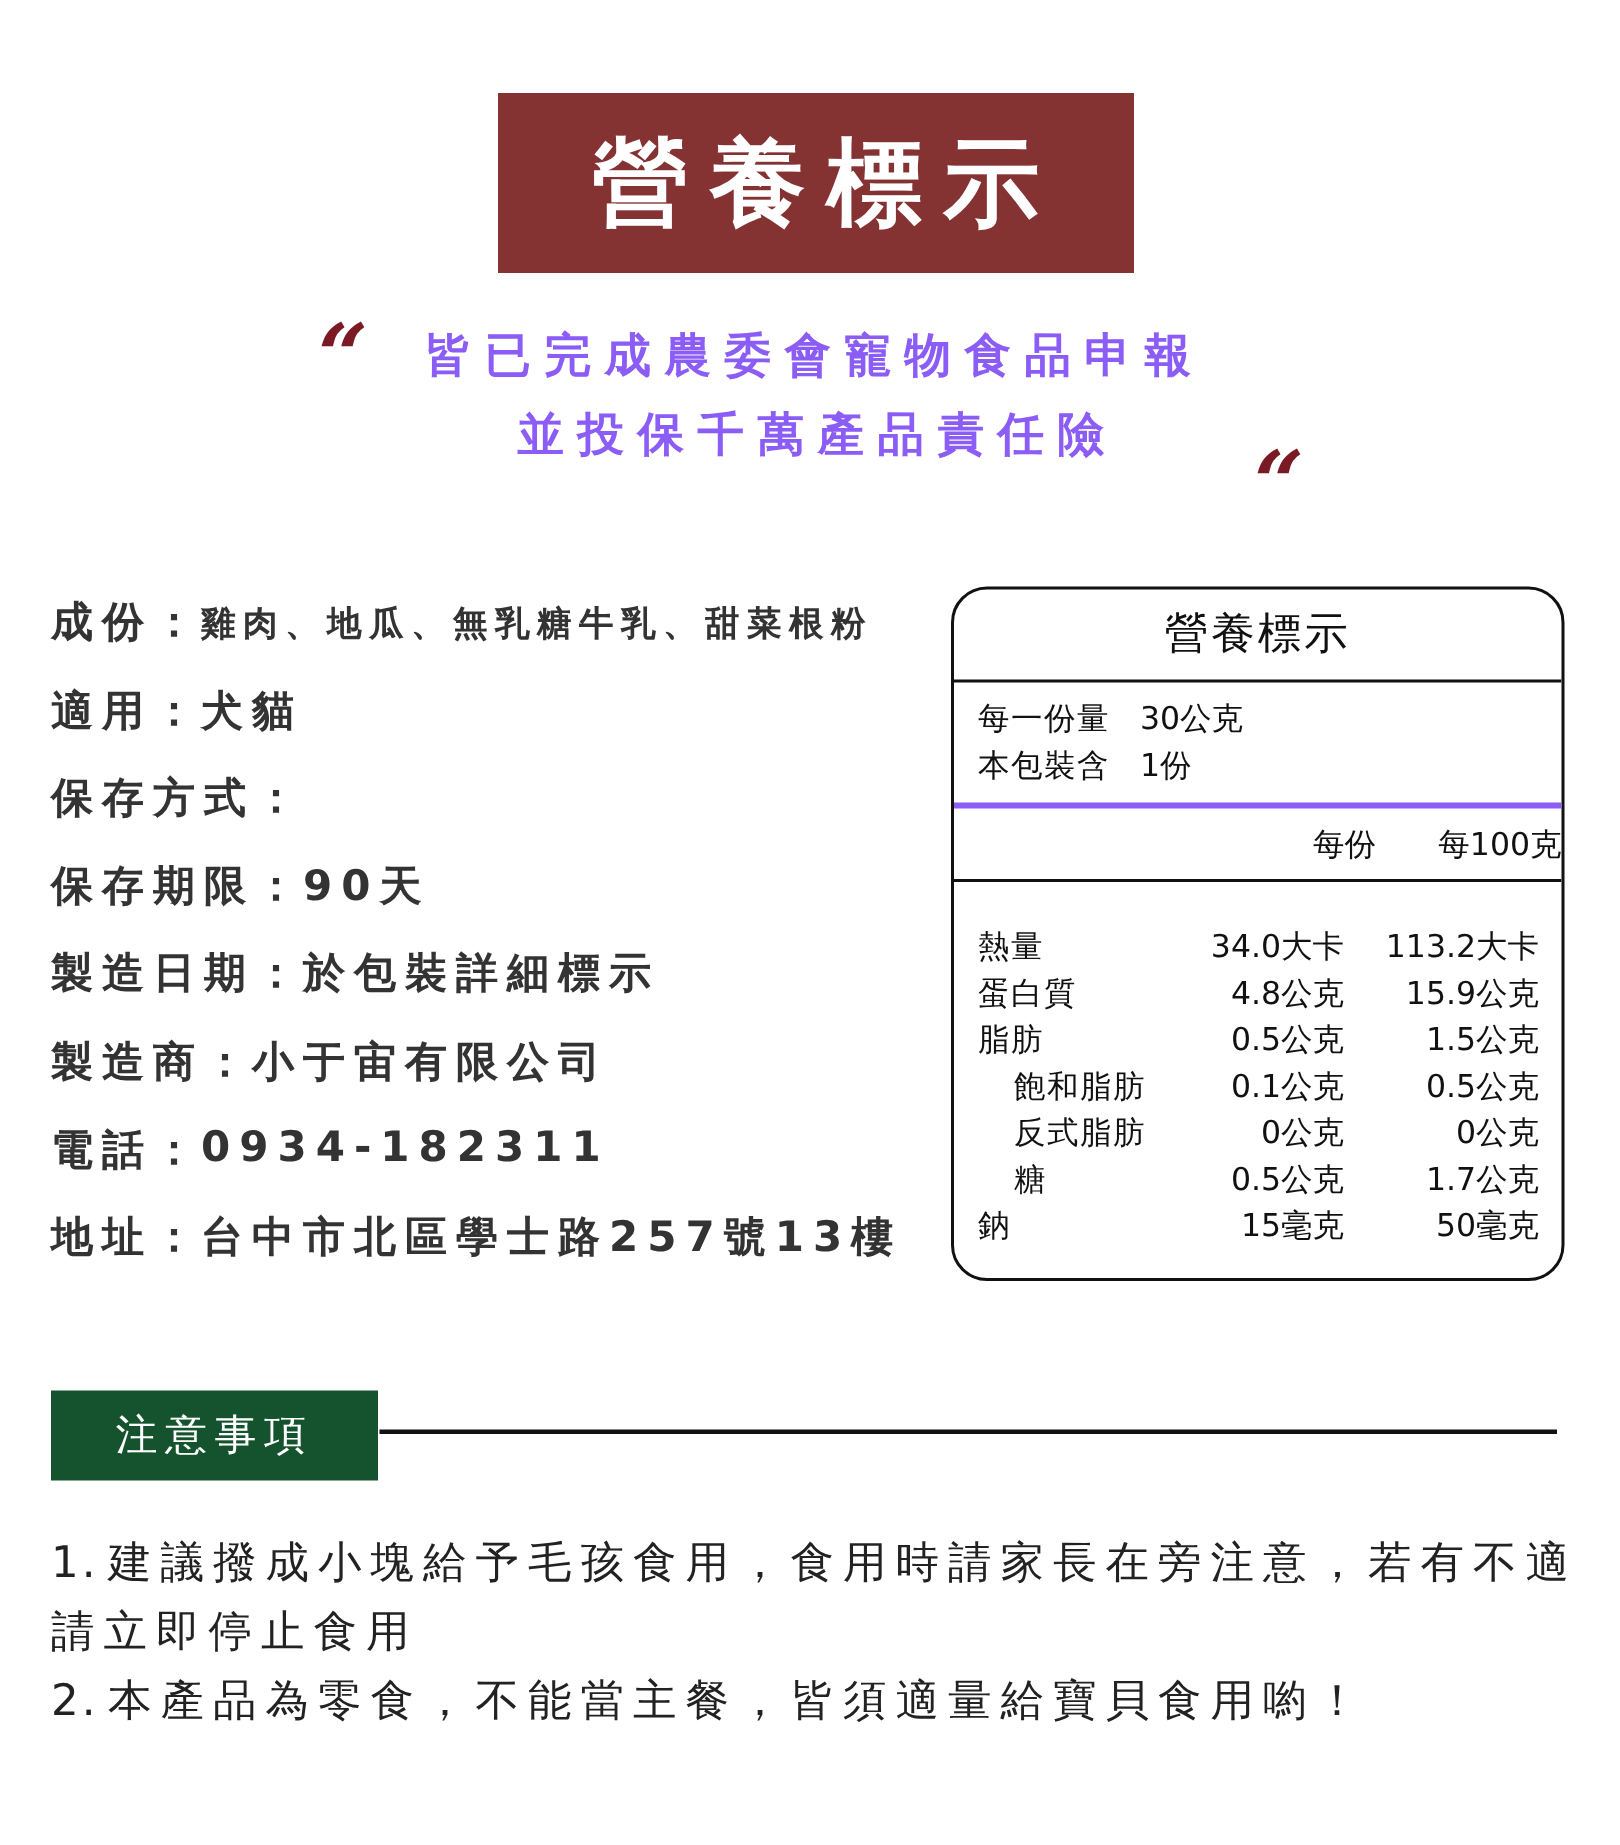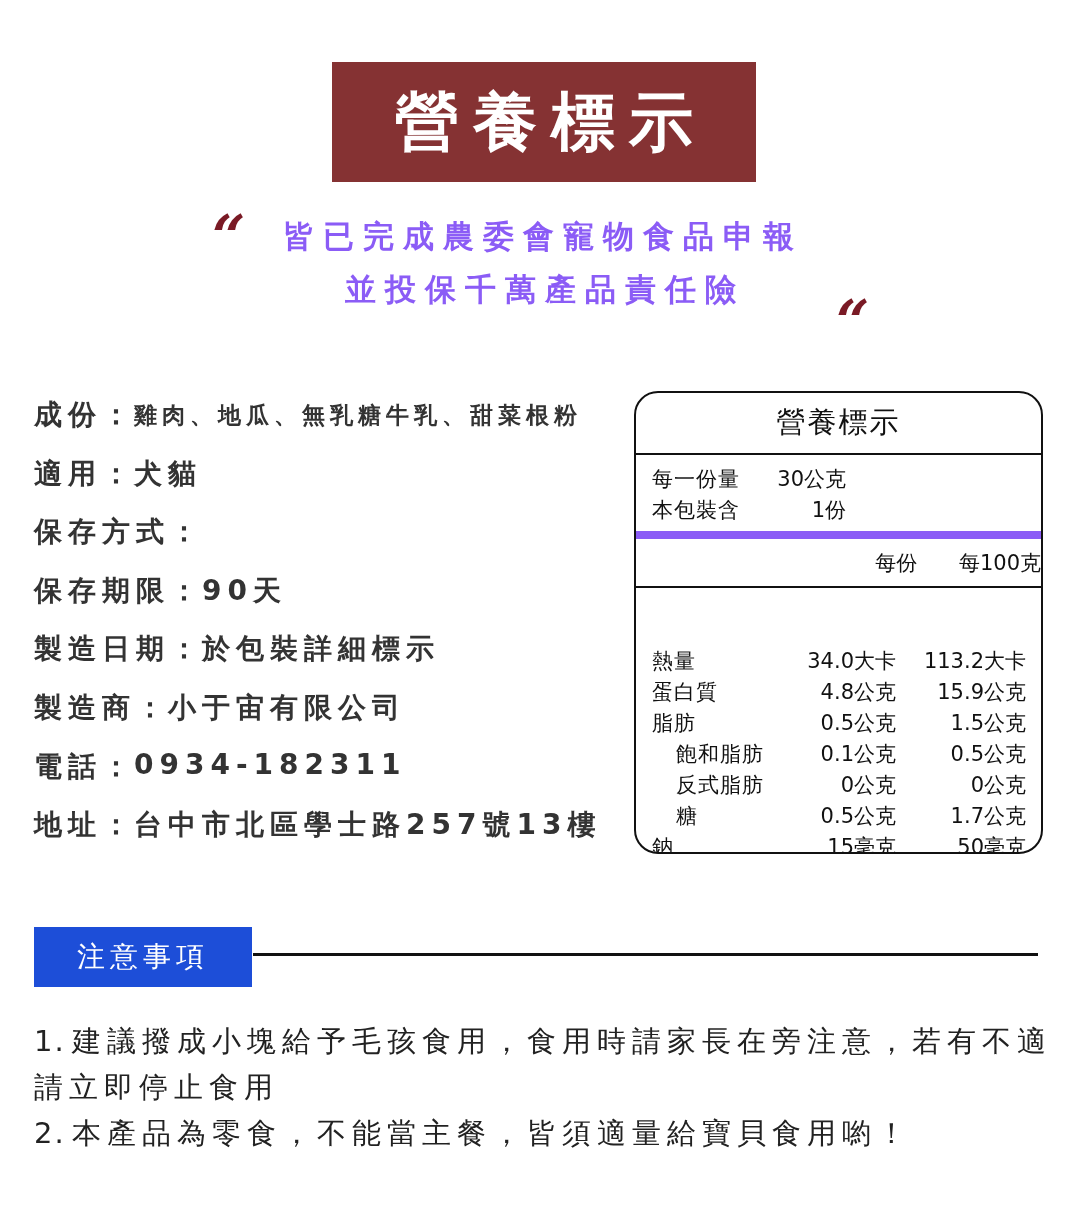--- a/index.html
+++ b/index.html
@@ -38,37 +38,37 @@
 
   .nut-box {
     position:absolute; left:634px; top:391px; width:409px; height:463px;
     border:2.5px solid #111; border-radius:24px; box-sizing:border-box; overflow:hidden;
     font-family:"DejaVu Sans", sans-serif; color:#111;
   }
   .nut-title {
     height:60px; border-bottom:2px solid #111; display:flex; align-items:center; justify-content:center;
     font-size:29px; letter-spacing:2px;
   }
-  .nut-serving { height:84px; border-bottom:8px solid #8b5cf6; padding:8px 0 0 16px; box-sizing:border-box; font-size:21px; }
+  .nut-serving { height:84px; border-bottom:4px solid #8b5cf6; padding:8px 0 0 16px; box-sizing:border-box; font-size:21px; }
   .serv-row { display:flex; height:31px; align-items:center; }
   .serv-label { width:108px; letter-spacing:1px; }
-  .serv-val { width:86px; text-align:right; }
+  .serv-val { width:86px; }
   .nut-head {
     height:47px; border-bottom:2px solid #111; display:flex; align-items:center; font-size:21px;padding-left:33px;
   }
   .col-name { width:150px; padding-left:16px; box-sizing:border-box; }
   .col-per { width:110px; text-align:right; }
   .col-100 { width:130px; text-align:right; }
-  .nut-body { padding-top:27px;margin-top:30px; }
+  .nut-body { padding-top:27px; }
   .nut-row { display:flex; height:31px; align-items:center; font-size:21px; }
   .nut-row .col-name.indent { padding-left:40px; }
   .nut-row .col-name { letter-spacing:1px; white-space:nowrap; }
 
   .notes-tag {
-    position:absolute; left:34px; top:927px; width:218px; height:60px; background:#1d4ed8;
+    position:absolute; left:34px; top:927px; width:218px; height:60px; background:#14532d;
     color:#fff; display:flex; align-items:center; justify-content:center; font-size:28px; letter-spacing:5px;
   }
   .notes-line { position:absolute; left:253px; top:953px; width:785px; height:3px; background:#111; }
   .notes-list { position:absolute; left:34px; top:1018px; font-size:29px; color:#222; letter-spacing:6px; }
   .note { line-height:46px; white-space:nowrap; }
   .note .num { display:inline-block; width:38px; letter-spacing:2px; }
 </style>
 </head>
 <body>
 

